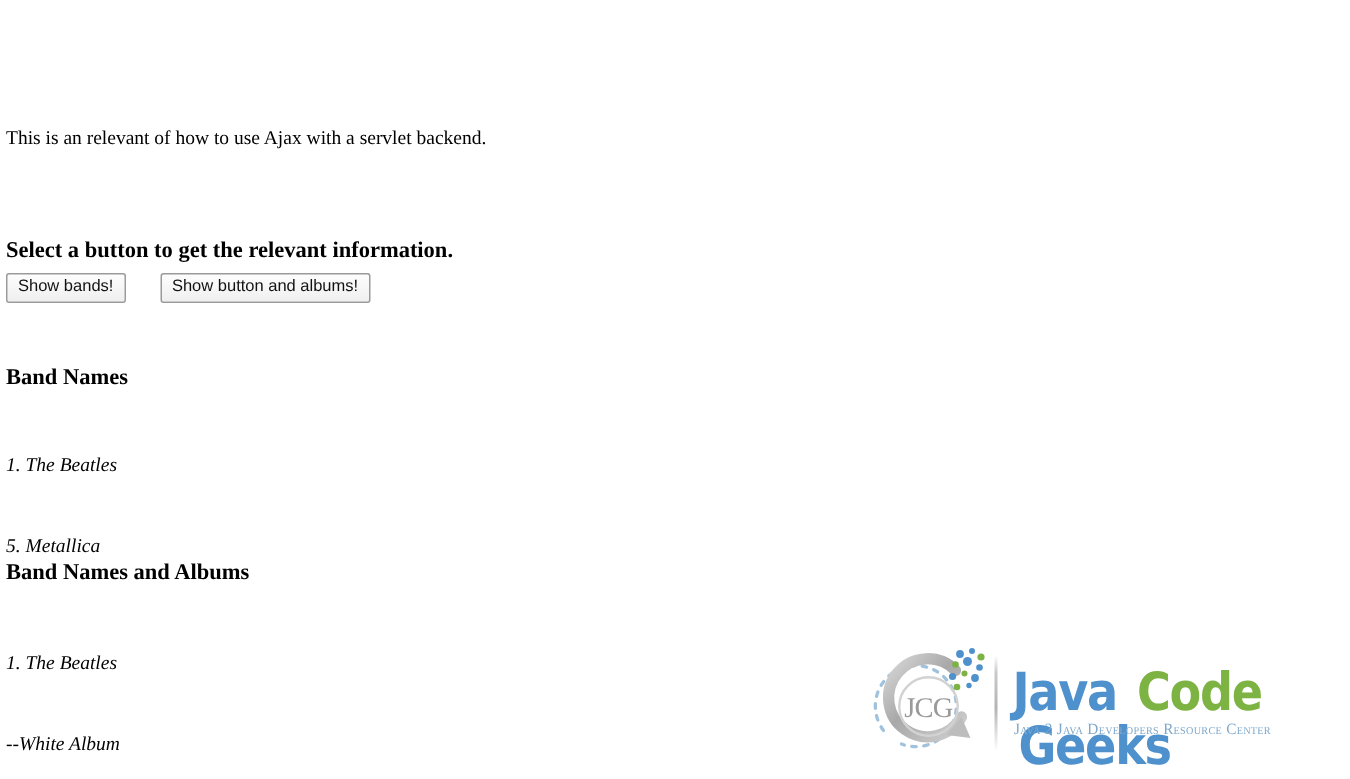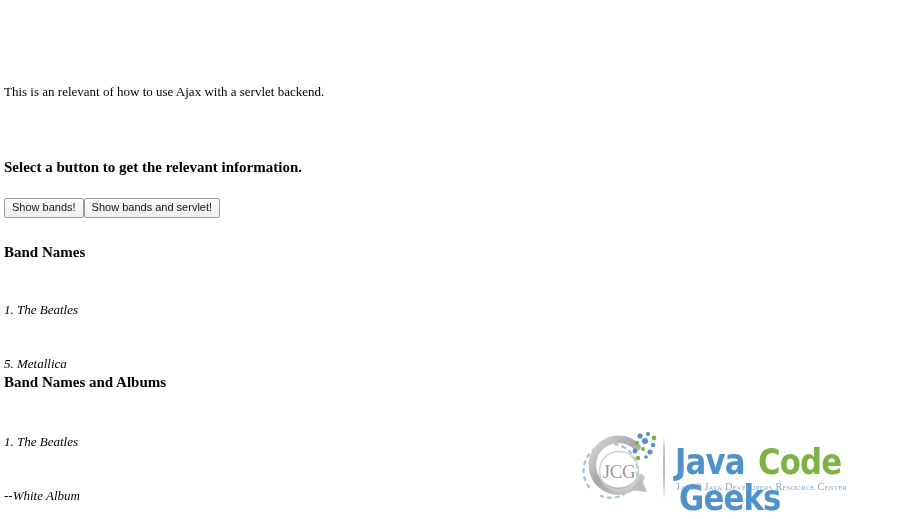--- a/index.html
+++ b/index.html
@@ -51,23 +51,23 @@
     white-space: nowrap;
   }
   #h3-select { top: 143px; text-align: center; }
   #h3-bands  { top: 228px; }
   #h3-albums { top: 358px; }
 
   
   .button-row {
     position: absolute;
     left: 4px;
-    top: 198px;
+    top: 182px;
     display: flex;
-    gap: 0;
+    gap: 23px;
     align-items: flex-start;
   }
   .btn {
     font-family: "Liberation Sans", "DejaVu Sans", sans-serif;
     font-size: 11px;
     line-height: 13px;
     color: #111111;
     background: linear-gradient(#fdfdfd, #efefef);
     border: 1px solid #9a9a9a;
     border-radius: 2px;
@@ -149,21 +149,21 @@
 
 <div class="page">
 
 
   <p class="intro">This is an relevant of how to use Ajax with a servlet backend.</p>
 
   <h3 class="h3" id="h3-select">Select a button to get the relevant information.</h3>
 
   <div class="button-row">
     <button class="btn">Show bands!</button>
-    <button class="btn">Show bands and servlet!</button>
+    <button class="btn">Show button and albums!</button>
   </div>
 
   <h3 class="h3" id="h3-bands">Band Names</h3>
 
   <div class="result-list" id="list-bands">
     <div class="result-line">1. The Beatles</div>
     <div class="result-line">5. Metallica</div>
   </div>
 
   <h3 class="h3" id="h3-albums">Band Names and Albums</h3>

